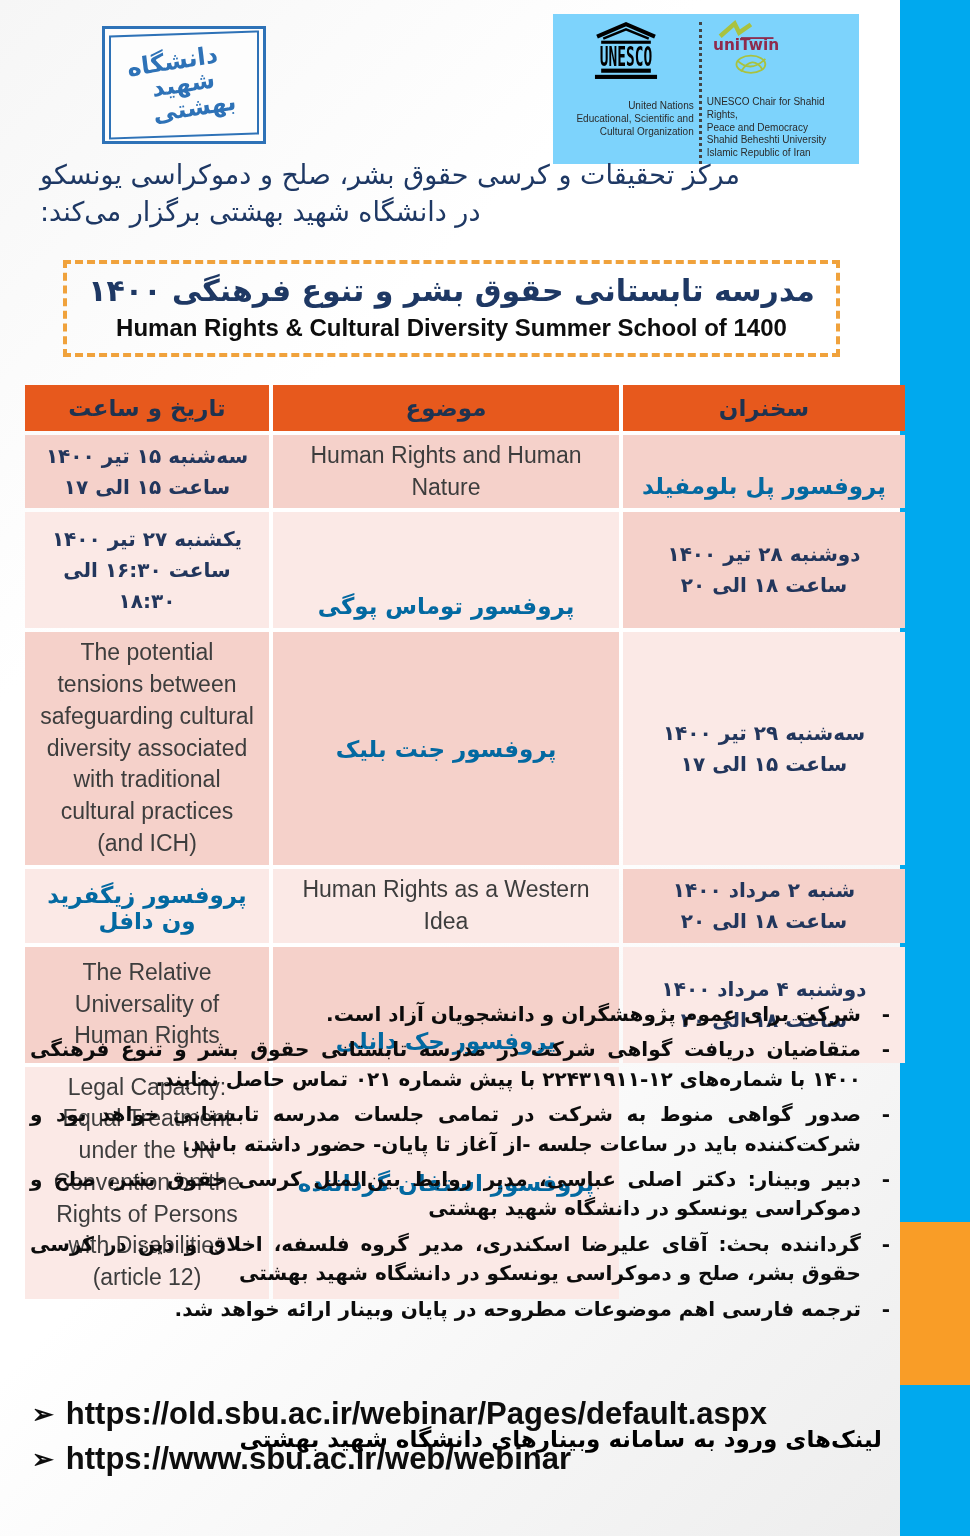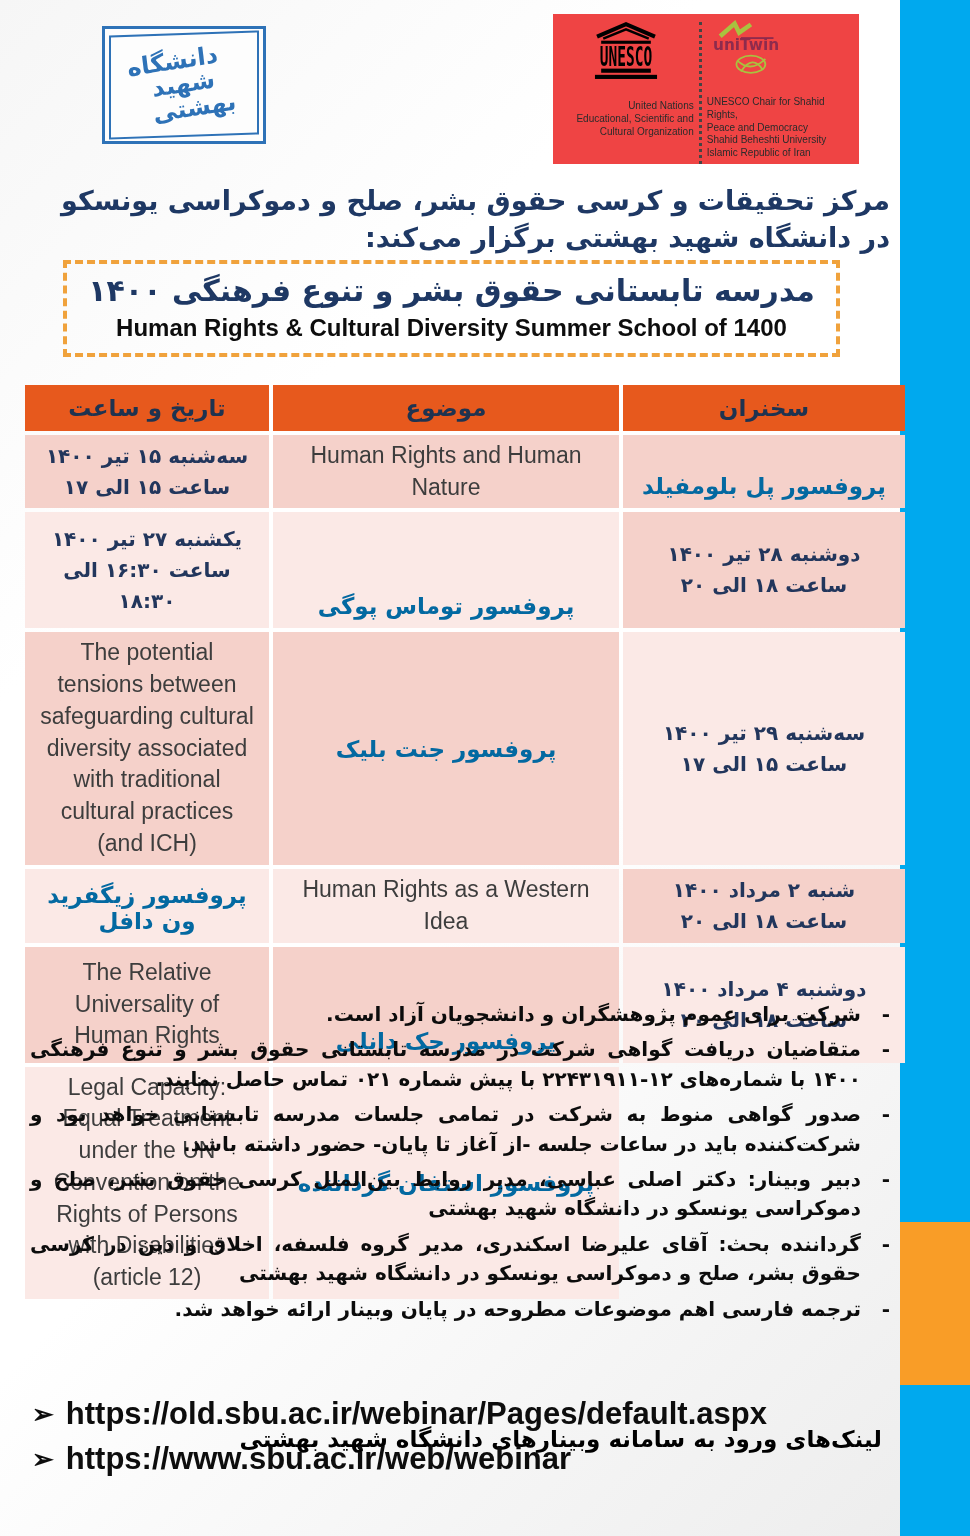--- a/index.html
+++ b/index.html
@@ -20,33 +20,33 @@
     border:3px solid #2e72b7; background:#fdfdfd; padding:4px; }
   .uni-logo-inner { width:100%; height:100%; border:2px solid #2e72b7;
     display:flex; flex-direction:column; align-items:center; justify-content:center;
     color:#2e72b7; font-weight:bold; direction:rtl; transform:skewY(-2deg); }
   .uni-logo-inner span { display:block; font-size:24px; line-height:0.98; transform:rotate(-7deg); }
   .uni-logo-inner span:nth-child(1){ margin-left:-22px; }
   .uni-logo-inner span:nth-child(3){ margin-left:22px; }
 
   
   .partners-box { position:absolute; left:553px; top:14px; width:306px; height:150px;
-    background:#ef4444; display:flex; padding:6px 6px 4px 6px; }
+    background:#7dd3fc; display:flex; padding:6px 6px 4px 6px; }
   .partner-col { display:flex; flex-direction:column; align-items:center; }
   .partner-col.left { width:140px; }
   .partner-col.right { width:152px; align-items:flex-start; }
   .partner-divider { border-left:3px dotted #444; margin:2px 5px 0 5px; height:142px; }
   .partner-caption { font-family:"Liberation Sans", sans-serif; font-size:10px;
     color:#2b2b2b; line-height:1.28; margin-top:20px; }
   .partner-caption.right-align { text-align:right; align-self:flex-end; }
   .partner-caption.left-align { text-align:left; }
 
   
-  .intro-text { position:absolute; top:182px; left:40px; width:850px; text-align:right;
-    direction:rtl; color:#1e3864; font-weight:bold; font-size:27px; line-height:1.38; }
+  .intro-text { position:absolute; top:156px; left:40px; width:850px; text-align:left;
+    direction:rtl; color:#1e3864; font-weight:normal; font-size:27px; line-height:1.38; }
 
   
   .title-box { position:absolute; top:260px; left:63px; width:777px;
     border:4px dashed #f0a23c; text-align:center; padding:8px 6px 10px 6px; }
   .title-fa { direction:rtl; color:#1e3864; font-weight:bold; font-size:30px; line-height:1.25; }
   .title-en { font-family:"Liberation Sans", sans-serif; color:#0d0d0d; font-weight:bold;
     font-size:24px; line-height:1.25; margin-top:3px; }
 
   
   .schedule { position:absolute; left:25px; top:385px; width:764px;

